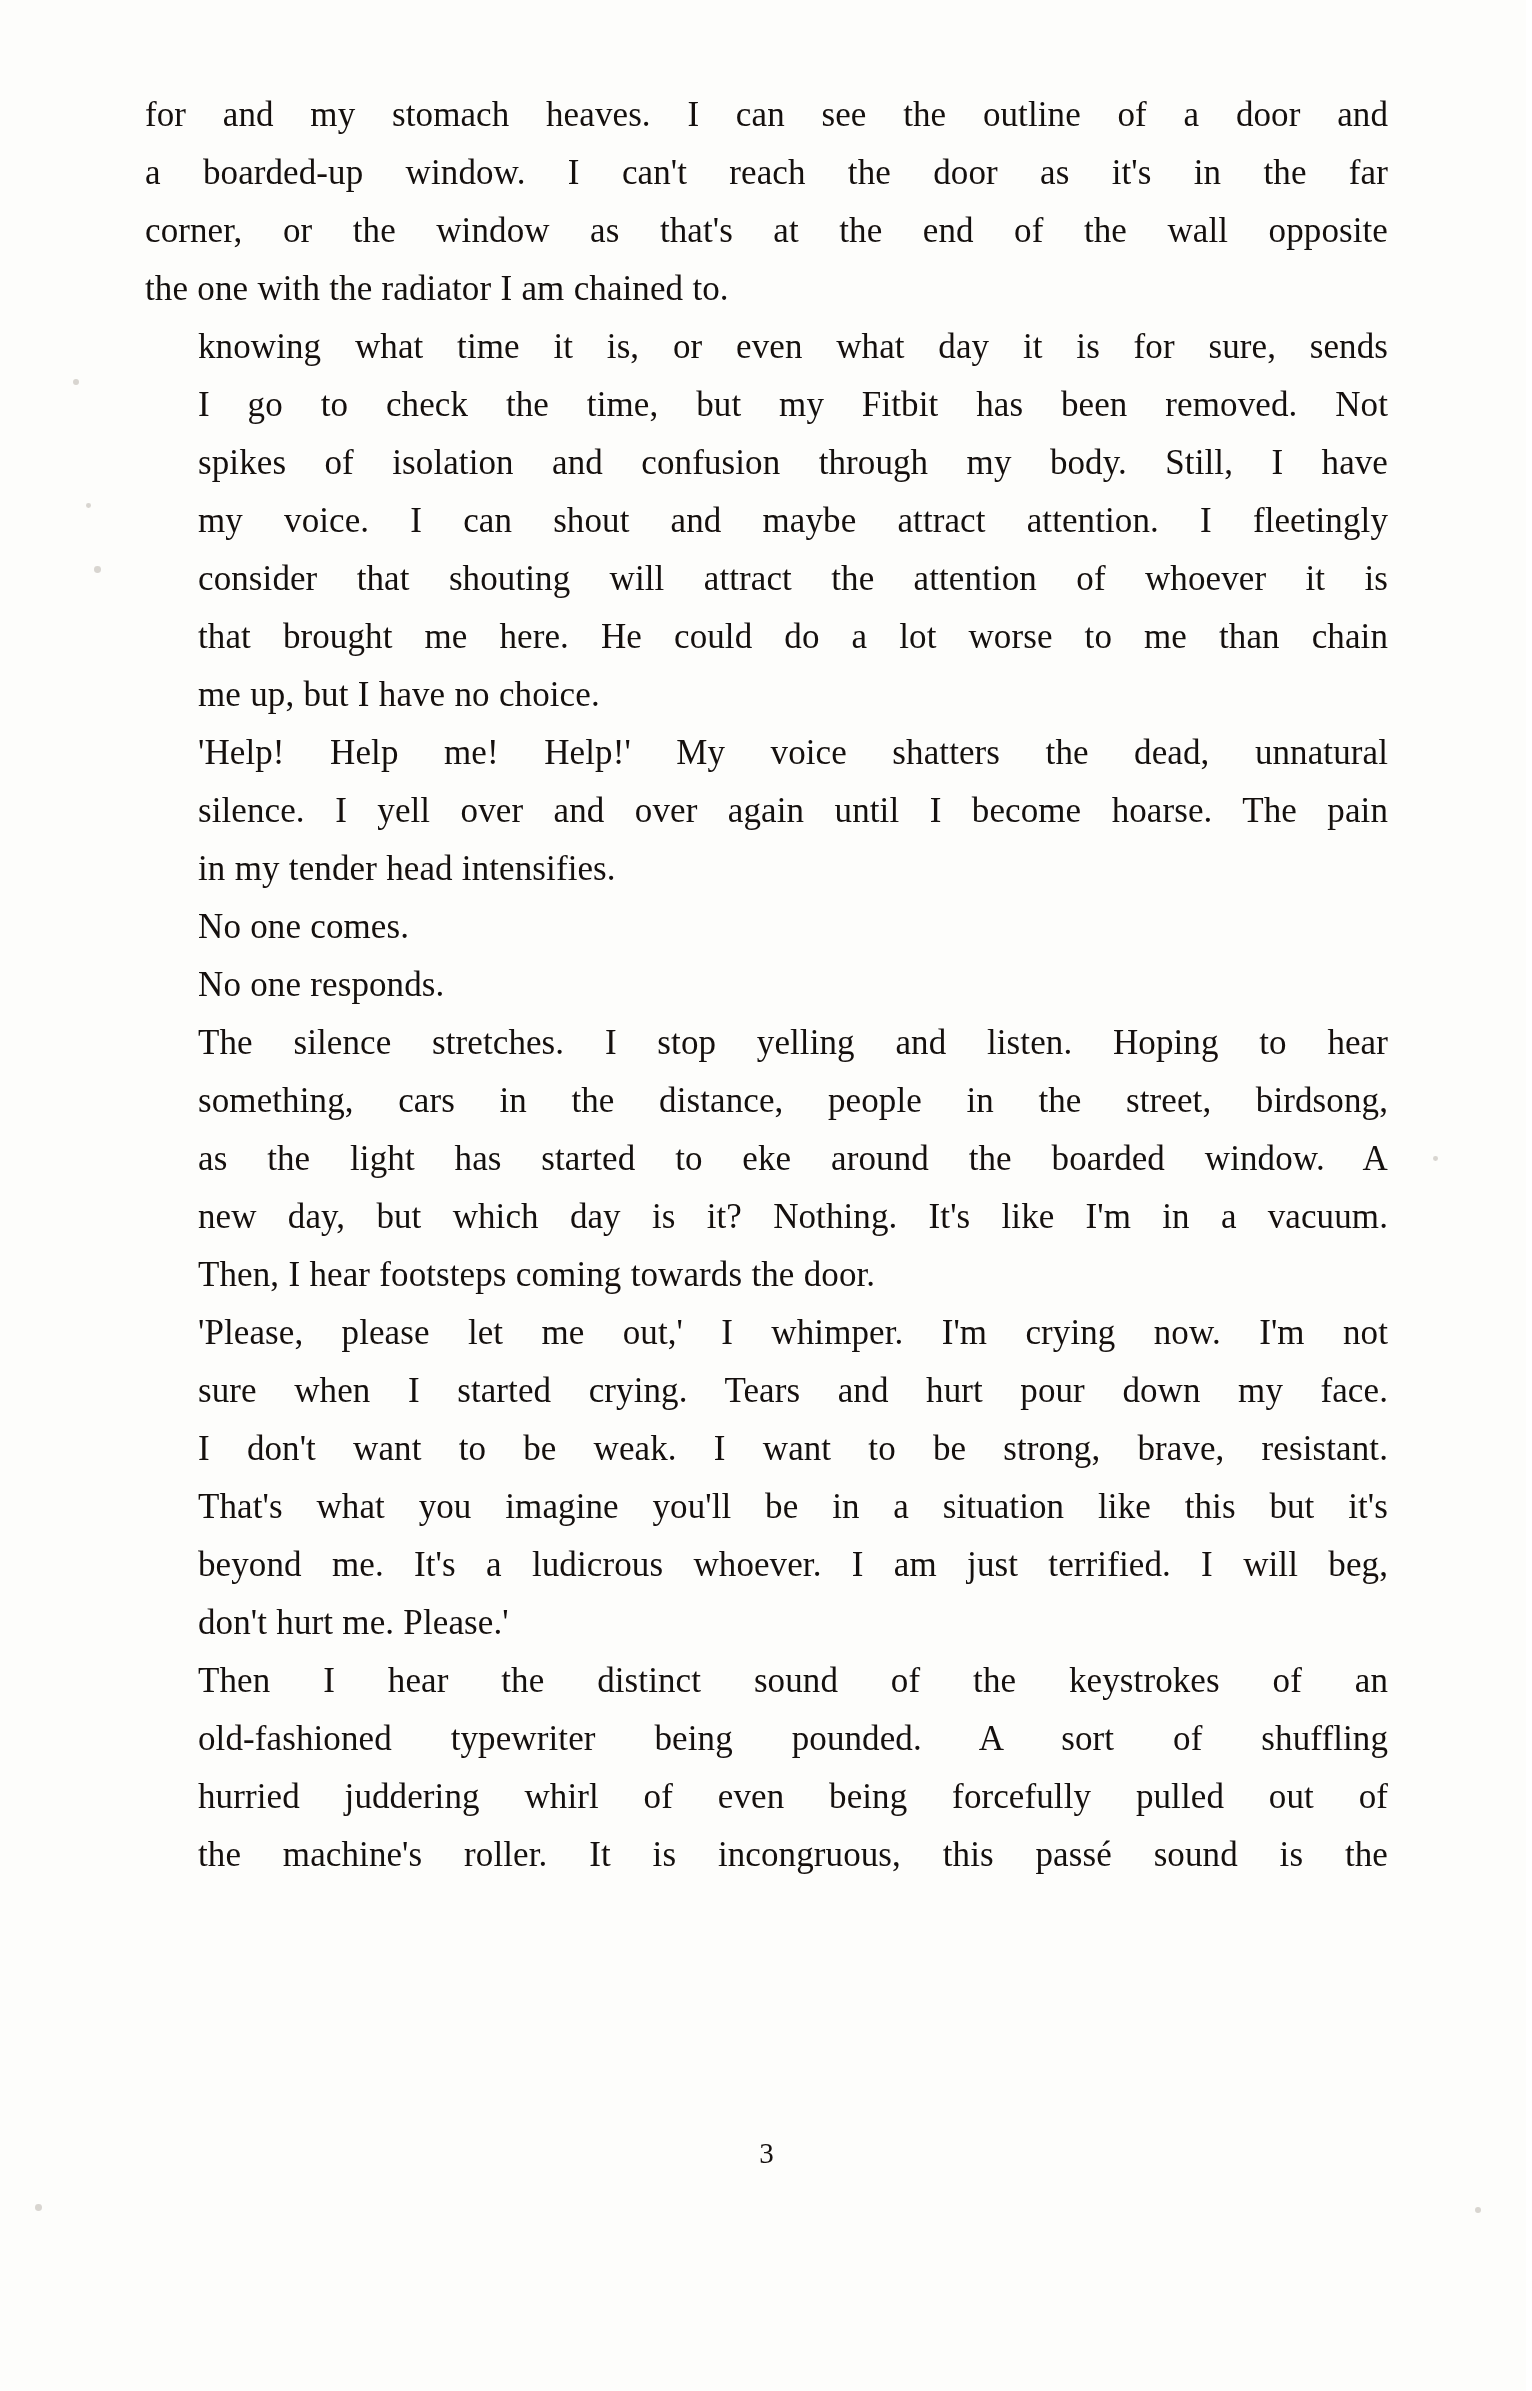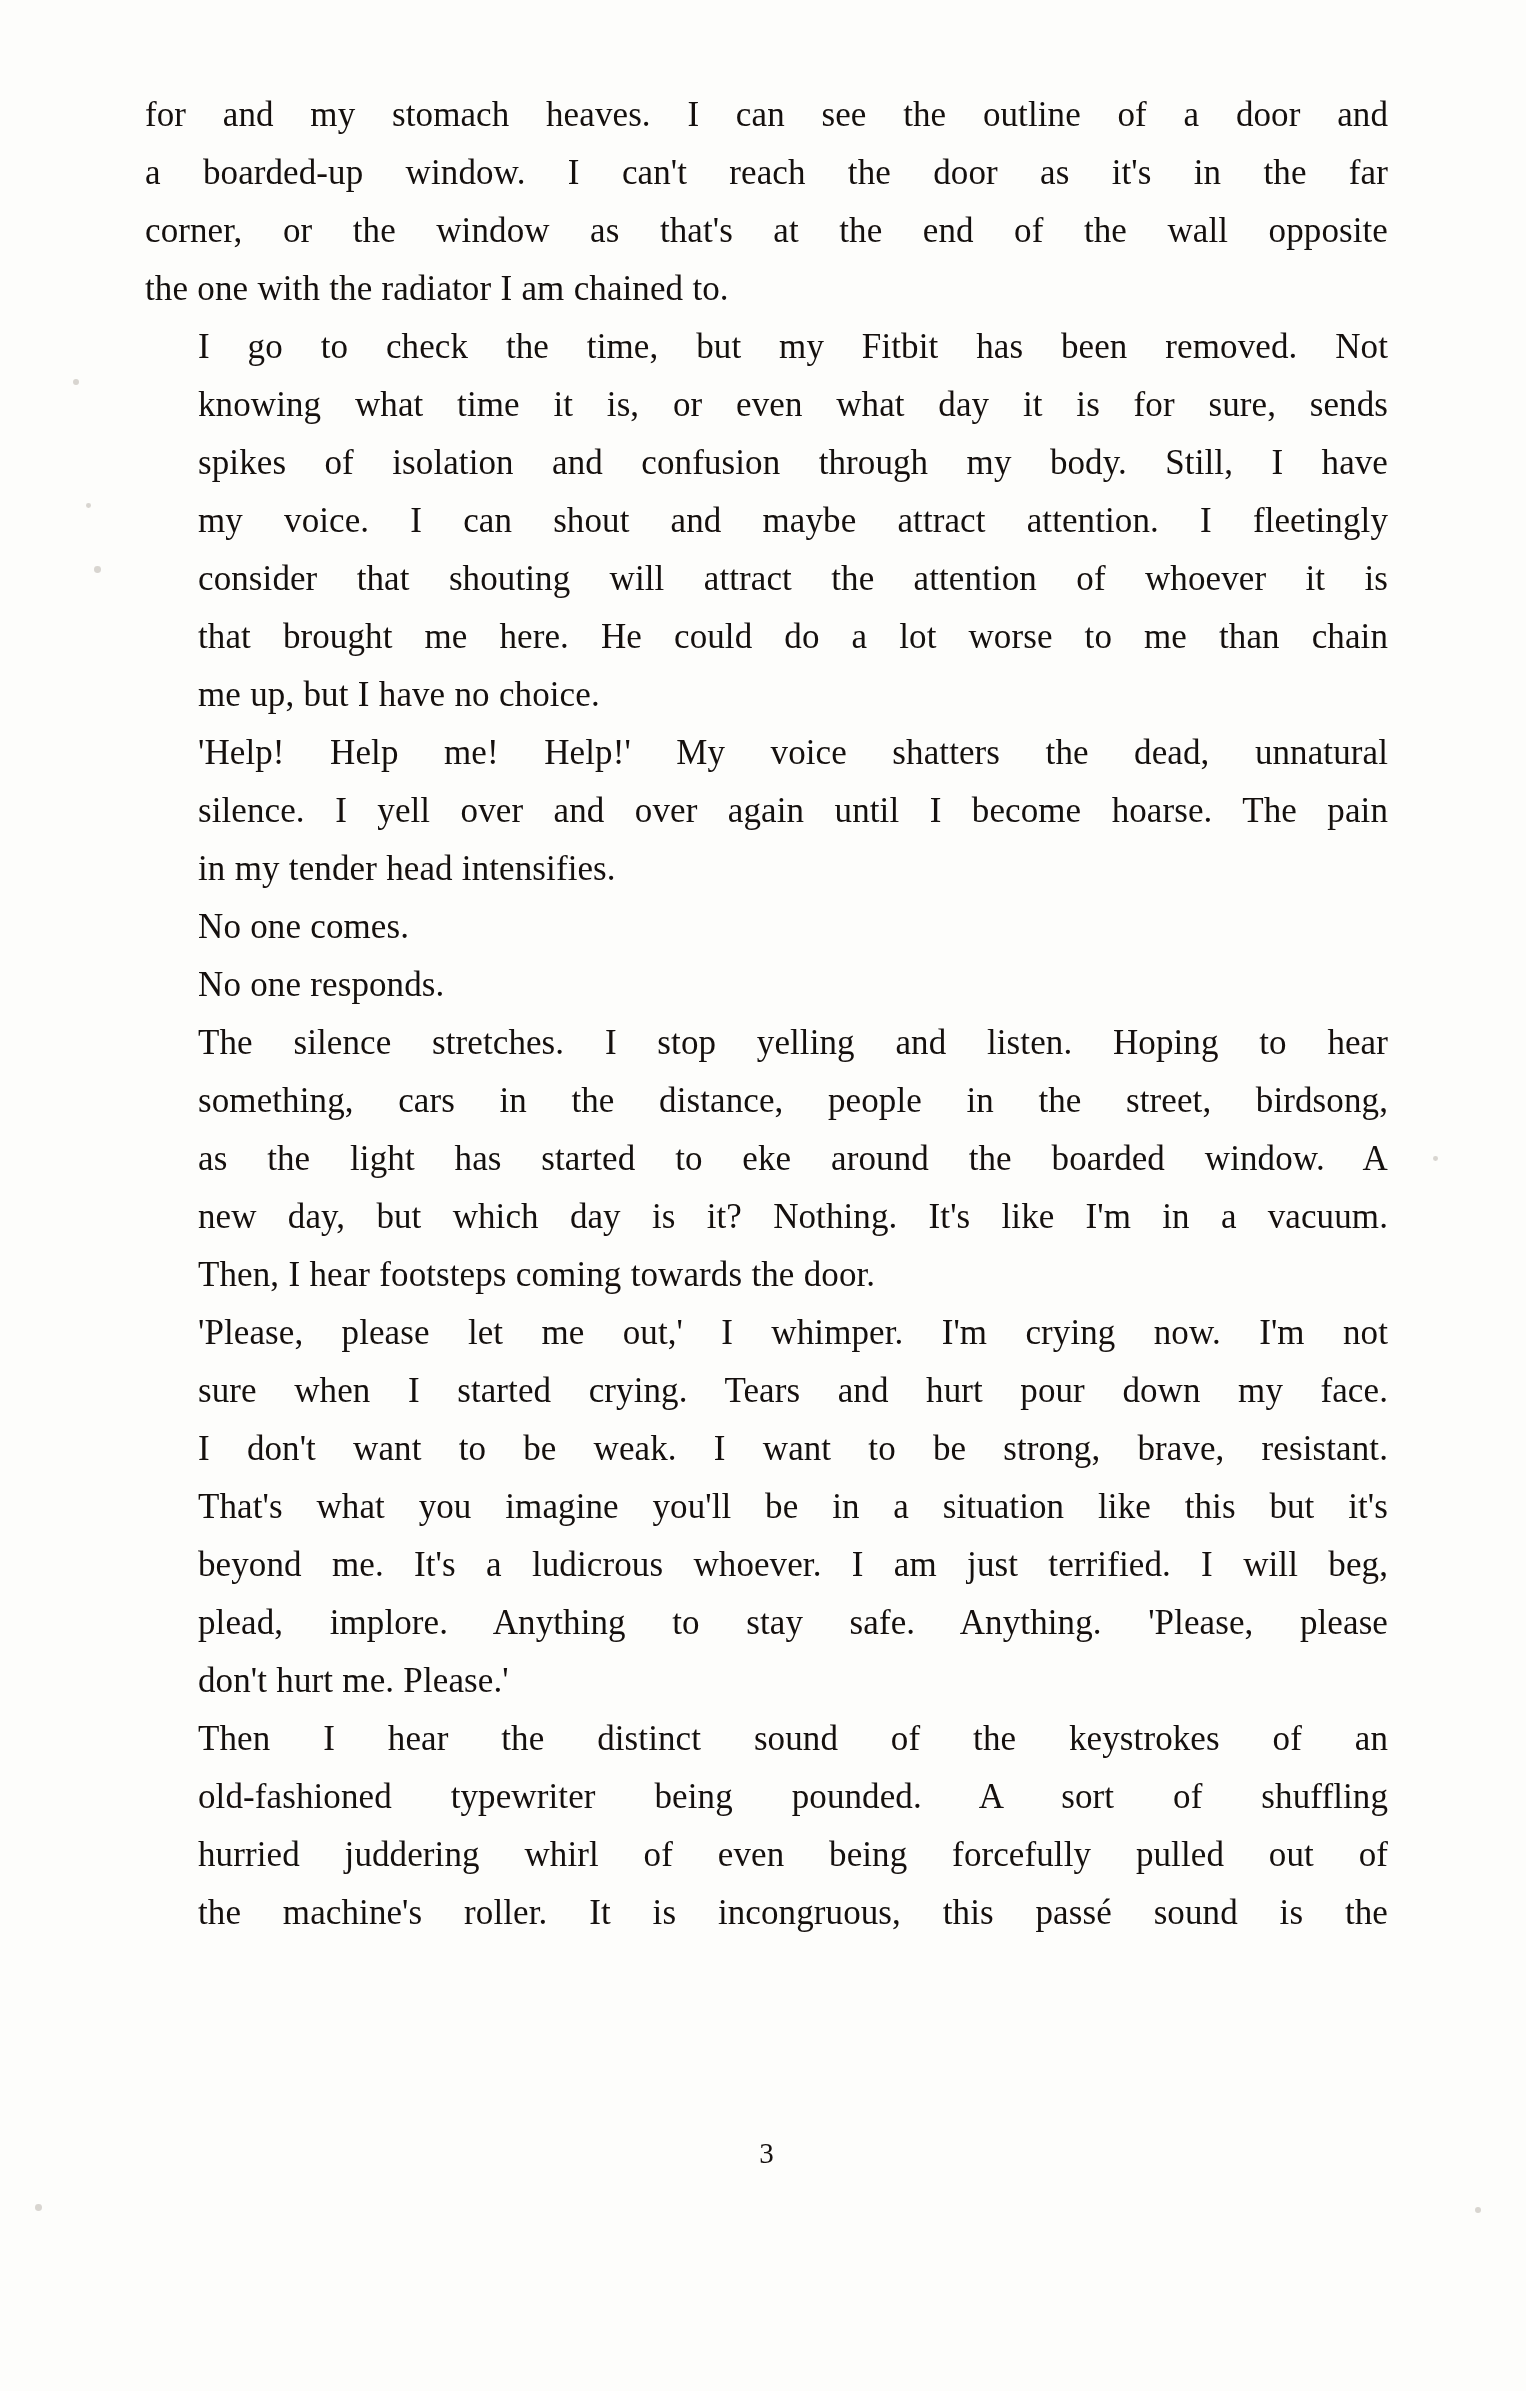--- a/index.html
+++ b/index.html
@@ -84,22 +84,22 @@
   <div class="text-column">
 
     <p class="para">
       <span class="line">for and my stomach heaves. I can see the outline of a door and</span>
       <span class="line">a boarded-up window. I can't reach the door as it's in the far</span>
       <span class="line">corner, or the window as that's at the end of the wall opposite</span>
       <span class="line last">the one with the radiator I am chained to.</span>
     </p>
 
     <p class="para indent">
+      <span class="line">knowing what time it is, or even what day it is for sure, sends</span>
       <span class="line" style="text-indent:53px">I go to check the time, but my Fitbit has been removed. Not</span>
-      <span class="line">knowing what time it is, or even what day it is for sure, sends</span>
       <span class="line">spikes of isolation and confusion through my body. Still, I have</span>
       <span class="line">my voice. I can shout and maybe attract attention. I fleetingly</span>
       <span class="line">consider that shouting will attract the attention of whoever it is</span>
       <span class="line">that brought me here. He could do a lot worse to me than chain</span>
       <span class="line last">me up, but I have no choice.</span>
     </p>
 
     <p class="para indent">
       <span class="line" style="text-indent:53px">'Help! Help me! Help!' My voice shatters the dead, unnatural</span>
       <span class="line">silence. I yell over and over again until I become hoarse. The pain</span>
@@ -121,21 +121,20 @@
       <span class="line">new day, but which day is it? Nothing. It's like I'm in a vacuum.</span>
       <span class="line last">Then, I hear footsteps coming towards the door.</span>
     </p>
 
     <p class="para indent">
       <span class="line" style="text-indent:53px">'Please, please let me out,' I whimper. I'm crying now. I'm not</span>
       <span class="line">sure when I started crying. Tears and hurt pour down my face.</span>
       <span class="line">I don't want to be weak. I want to be strong, brave, resistant.</span>
       <span class="line">That's what you imagine you'll be in a situation like this but it's</span>
       <span class="line">beyond me. It's a ludicrous whoever. I am just terrified. I will beg,</span>
-      <span class="line">plead, implore. Anything to stay safe. Anything. 'Please, please</span>
       <span class="line last">don't hurt me. Please.'</span>
     </p>
 
     <p class="para indent">
       <span class="line" style="text-indent:53px">Then I hear the distinct sound of the keystrokes of an</span>
       <span class="line">old-fashioned typewriter being pounded. A sort of shuffling</span>
       <span class="line">hurried juddering whirl of even being forcefully pulled out of</span>
       <span class="line">the machine's roller. It is incongruous, this passé sound is the</span>
     </p>
 

